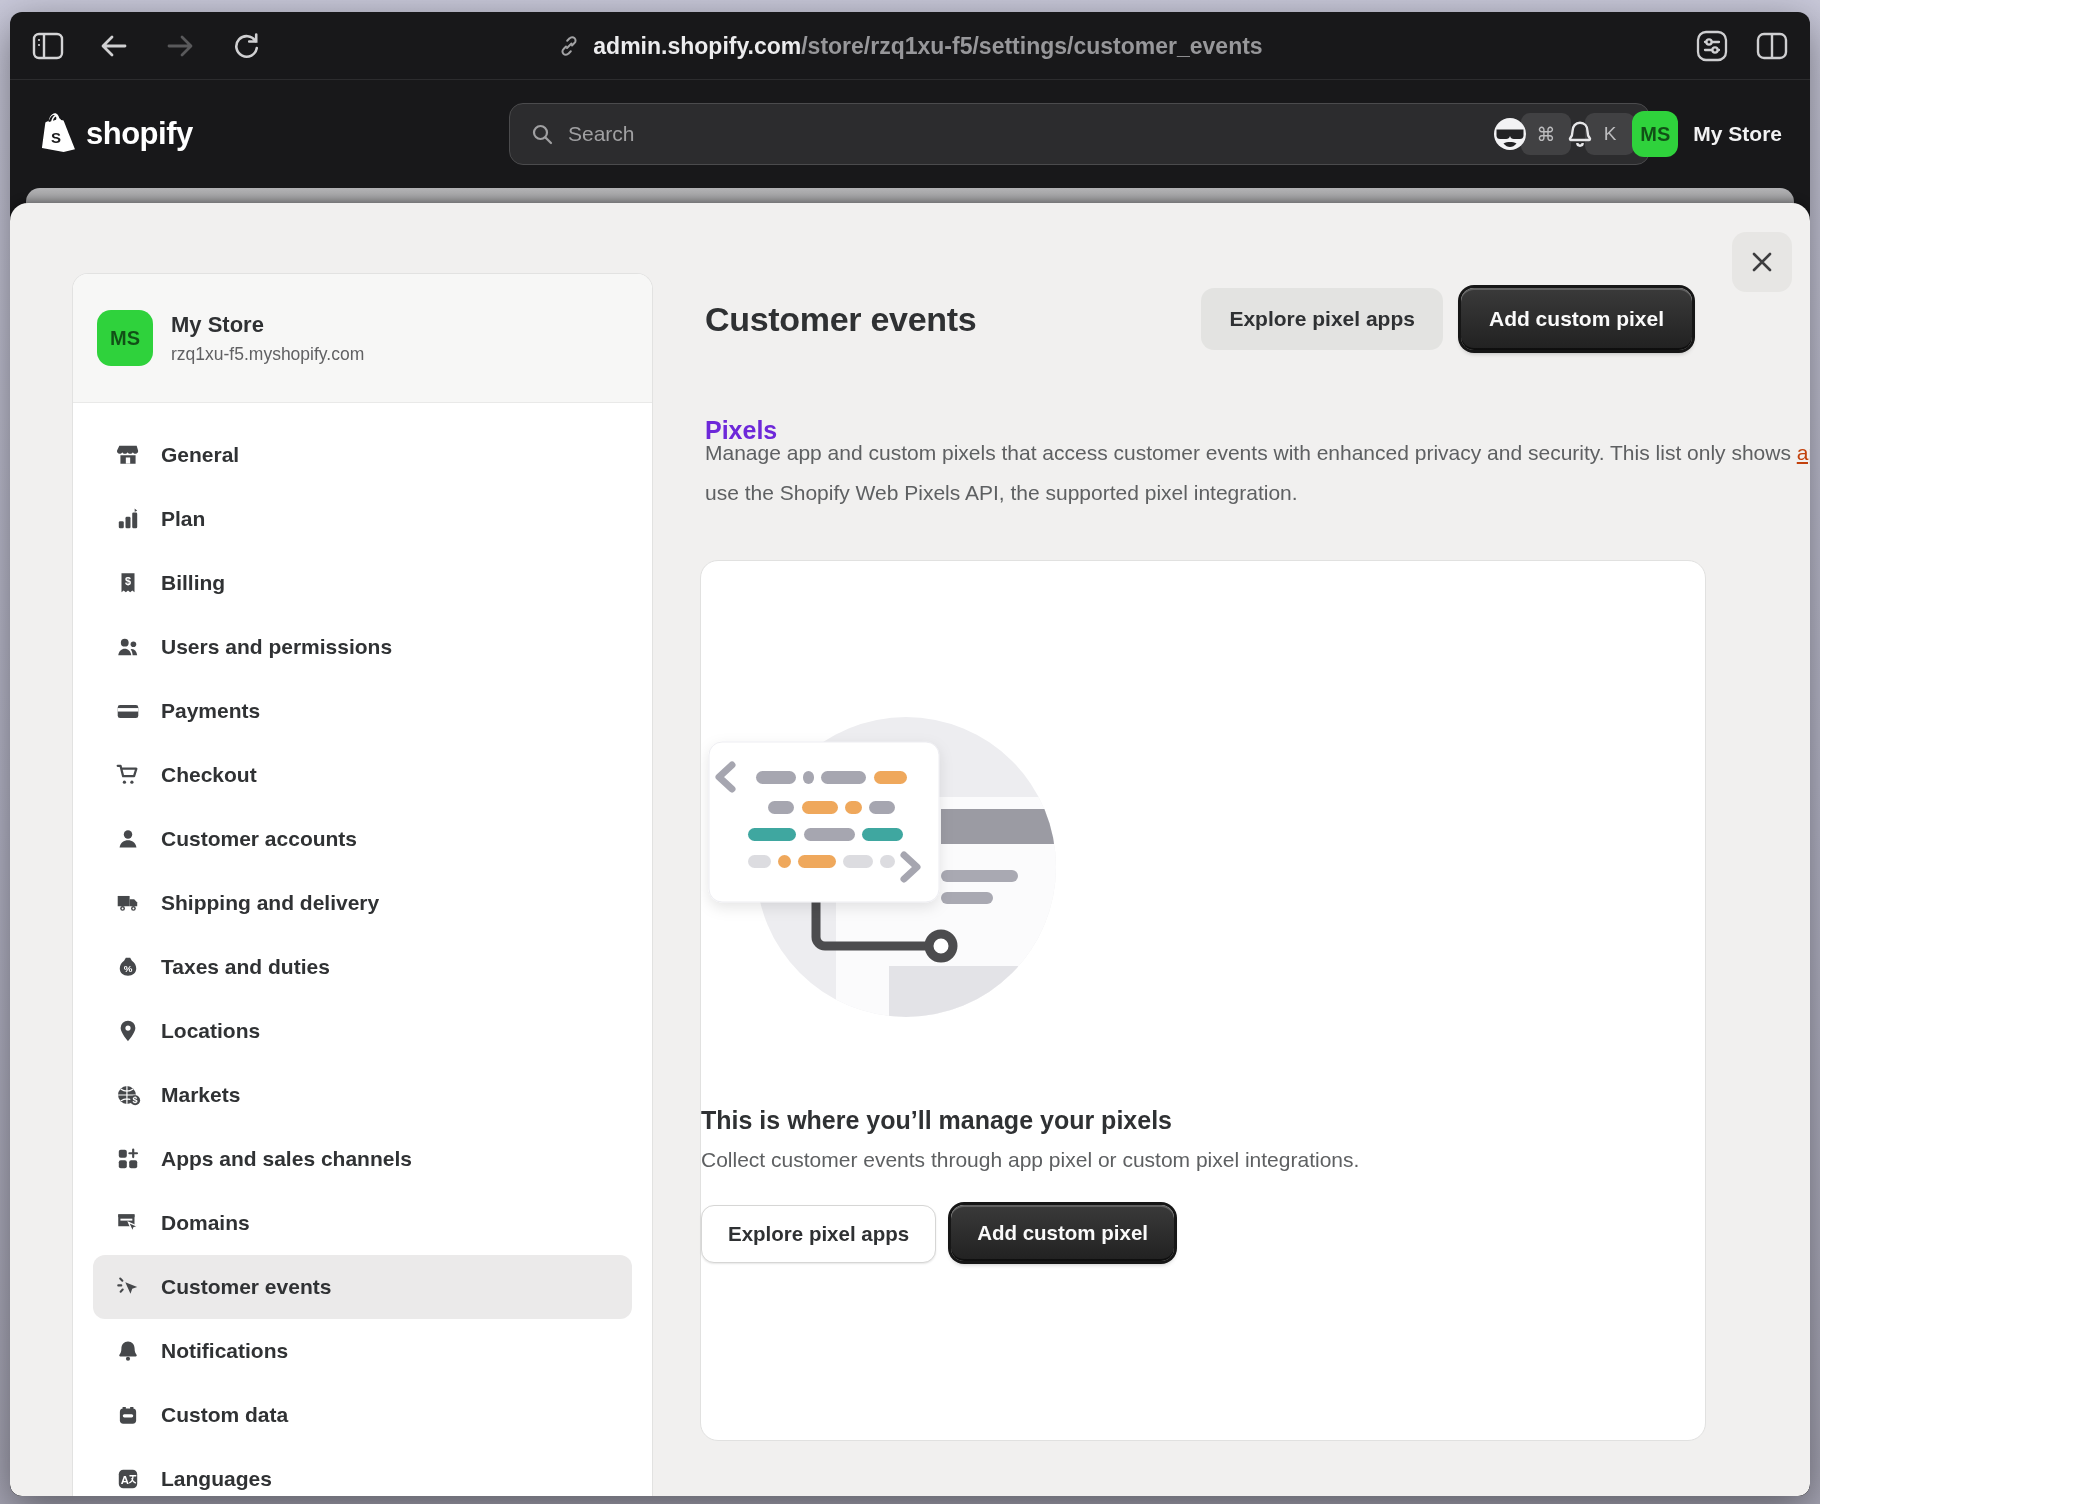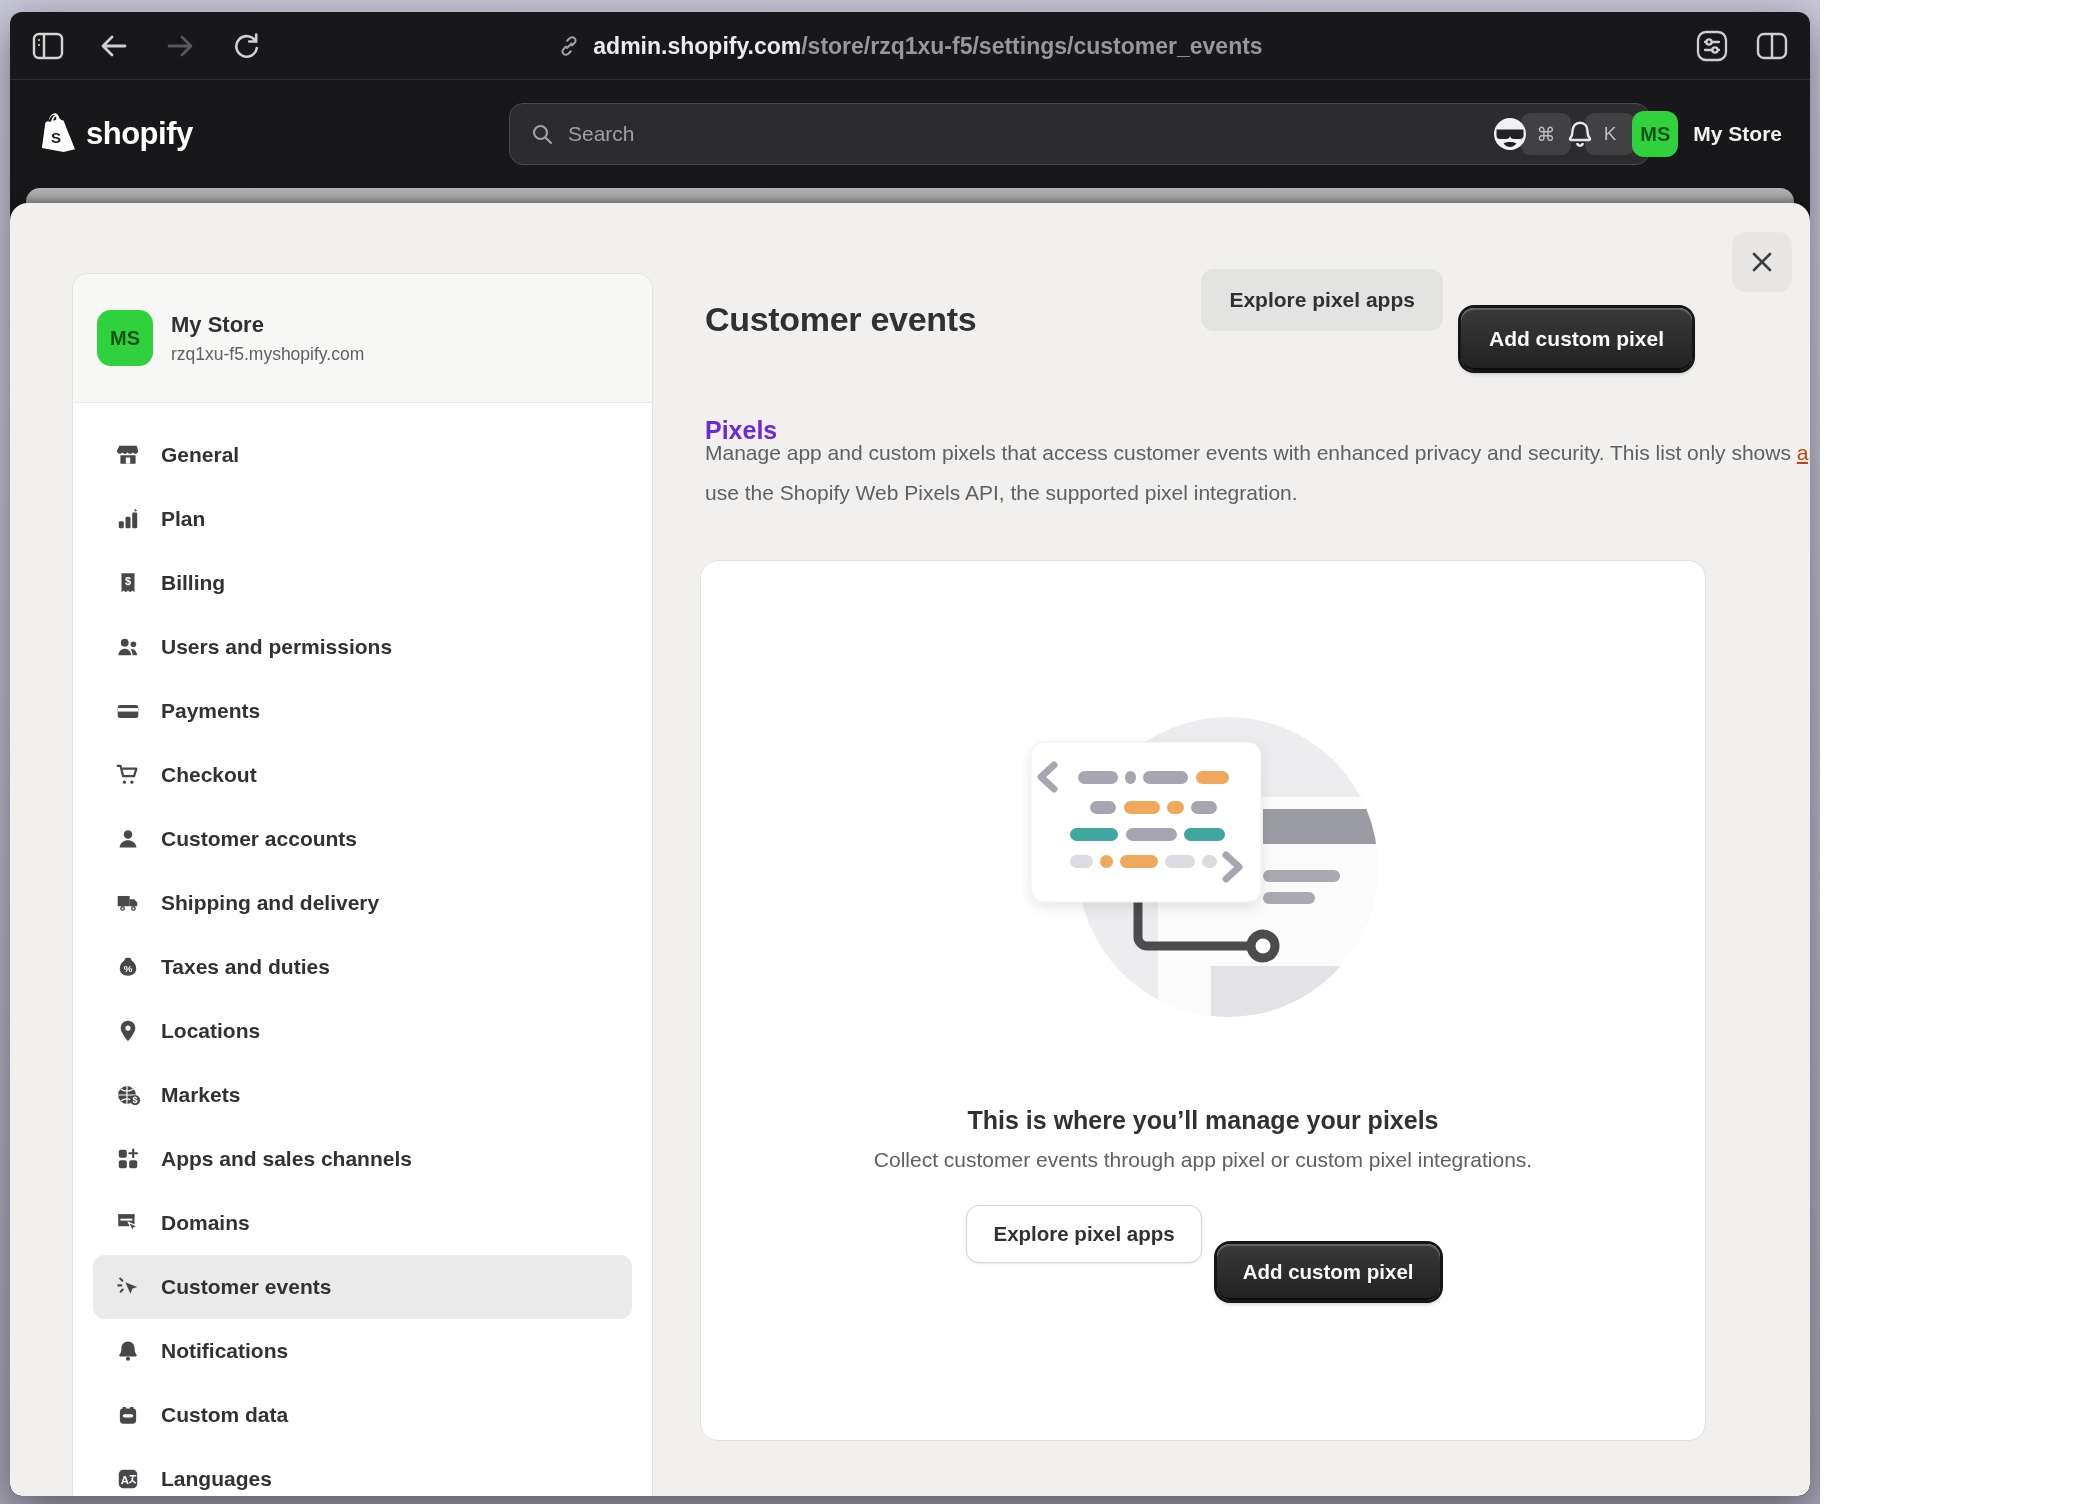--- a/index.html
+++ b/index.html
@@ -57,28 +57,28 @@
   .sicon{width:26px;height:26px;flex:none;}
   
   .page-head{position:absolute;left:695px;right:118px;top:85px;height:62px;display:flex;
              align-items:center;justify-content:space-between;}
   .h1{font-size:34px;font-weight:700;color:#2f3133;letter-spacing:-.3px;}
   .btn{display:inline-flex;align-items:center;justify-content:center;border-radius:13px;
        font-weight:700;cursor:pointer;white-space:nowrap;}
   .btn-gray{background:#e3e3e1;color:#2f3133;height:62px;padding:0 28px;font-size:21px;}
   .btn-dark{background:linear-gradient(180deg,#3a3a3a,#212121);color:#fafafa;height:62px;padding:0 28px;
             font-size:21px;box-shadow:inset 0 2px 0 rgba(255,255,255,.2),inset 0 -2px 0 rgba(0,0,0,.55),
-            0 0 0 3px #161616,0 3px 5px rgba(0,0,0,.3);margin-top:39px;}
+            0 0 0 3px #161616,0 3px 5px rgba(0,0,0,.3);}
   .head-actions{display:flex;gap:18px;}
   .sec-h{position:absolute;left:695px;top:183px;font-size:25px;font-weight:700;color:#6d28d9;margin-top:30px;}
   .sec-p{position:absolute;left:695px;top:230px;width:1260px;font-size:21px;line-height:40px;color:#5e6062;}
   .sec-p a{color:#c2410c;text-decoration:underline;cursor:pointer;}
   .empty-card{position:absolute;left:690px;right:104px;top:357px;height:881px;background:#fff;
               border:1.5px solid #e1e1e0;border-radius:18px;box-sizing:border-box;
-              display:flex;flex-direction:column;align-items:center;}
+              display:flex;flex-direction:column;align-items:flex-start;}
   .illus{margin-top:148px;width:360px;height:312px;}
   .empty-h{margin-top:85px;font-size:25px;font-weight:700;color:#2f3133;}
   .empty-p{margin-top:13px;font-size:21px;color:#5e6062;}
   .empty-actions{margin-top:33px;display:flex;gap:15px;}
   .btn-white{background:#fff;border:1px solid #d6d6d5;box-shadow:0 1px 2px rgba(0,0,0,.1);
              color:#2f3133;height:56px;padding:0 26px;font-size:20.5px;}
   .btn-dark2{height:56px;padding:0 26px;font-size:20.5px;}
   svg{display:block;}
 </style>
 </head>

